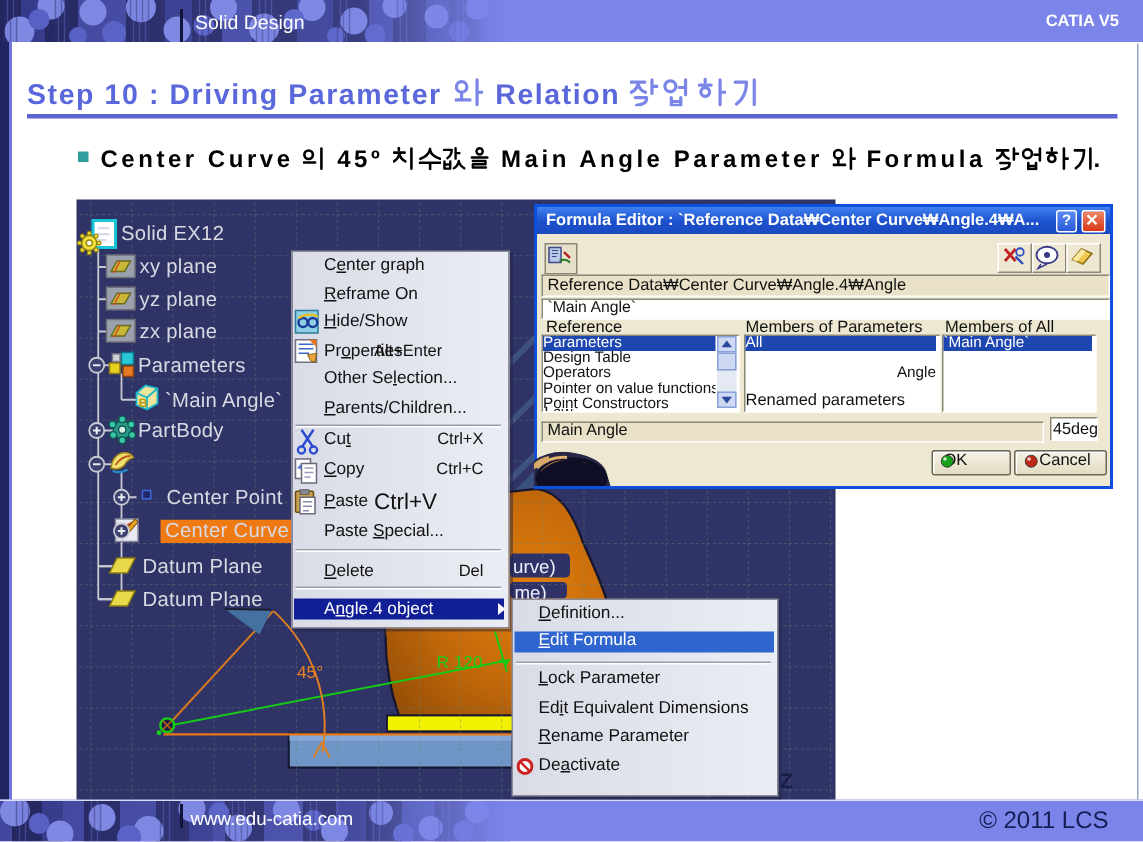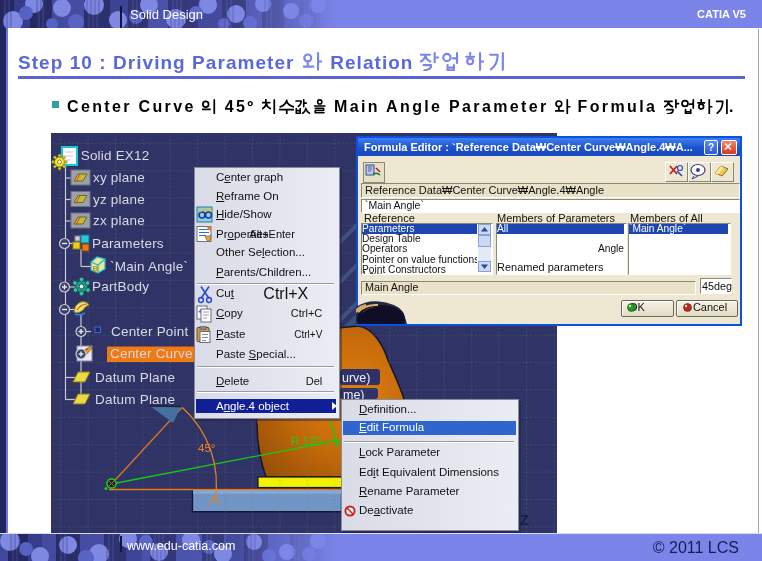--- a/index.html
+++ b/index.html
@@ -404,25 +404,25 @@
 
 <div class="a" style="left:194.3px;top:167px;width:143.5px;height:249.5px;background:linear-gradient(90deg,#d9dce6,#ebedf4);border:1px solid #8a8a98;box-shadow:2px 2px 0 rgba(30,30,60,.45);font-size:12.3px;color:#111"></div>
 <div class="a" style="left:216.0px;top:168.9px;height:17px;line-height:17px;font-size:11.5px;color:#111;white-space:nowrap">C<u>e</u>nter graph</div>
 <div class="a" style="left:216.0px;top:187.5px;height:17px;line-height:17px;font-size:11.5px;color:#111;white-space:nowrap"><u>R</u>eframe On</div>
 <div class="a" style="left:216.0px;top:206.4px;height:17px;line-height:17px;font-size:11.5px;color:#111;white-space:nowrap"><u>H</u>ide/Show</div>
 <div class="a" style="left:216.0px;top:225.6px;height:17px;line-height:17px;font-size:11.5px;color:#111;white-space:nowrap">Pr<u>o</u>perties</div>
 <div class="a" style="left:249.3px;top:225.6px;width:73px;height:17px;line-height:17px;font-size:11px;color:#111;text-align:left">Alt+Enter</div>
 <div class="a" style="left:216.0px;top:244.2px;height:17px;line-height:17px;font-size:11.5px;color:#111;white-space:nowrap">Other Se<u>l</u>ection...</div>
 <div class="a" style="left:216.0px;top:263.9px;height:17px;line-height:17px;font-size:11.5px;color:#111;white-space:nowrap"><u>P</u>arents/Children...</div>
 <div class="a" style="left:216.0px;top:285.0px;height:17px;line-height:17px;font-size:11.5px;color:#111;white-space:nowrap">Cu<u>t</u></div>
-<div class="a" style="left:249.3px;top:285.0px;width:73px;height:17px;line-height:17px;font-size:16px;color:#111;text-align:center">Ctrl+X</div>
+<div class="a" style="left:249.3px;top:285.0px;width:73px;height:17px;line-height:17px;font-size:11px;color:#111;text-align:right">Ctrl+X</div>
 <div class="a" style="left:216.0px;top:305.3px;height:17px;line-height:17px;font-size:11.5px;color:#111;white-space:nowrap"><u>C</u>opy</div>
 <div class="a" style="left:249.3px;top:305.3px;width:73px;height:17px;line-height:17px;font-size:11px;color:#111;text-align:right">Ctrl+C</div>
 <div class="a" style="left:216.0px;top:326.0px;height:17px;line-height:17px;font-size:11.5px;color:#111;white-space:nowrap"><u>P</u>aste</div>
-<div class="a" style="left:249.3px;top:326.0px;width:73px;height:17px;line-height:17px;font-size:10px;color:#111;text-align:right">Ctrl+V</div>
+<div class="a" style="left:249.3px;top:326.0px;width:73px;height:17px;line-height:17px;font-size:15px;color:#111;">Ctrl+V</div>
 <div class="a" style="left:216.0px;top:346.2px;height:17px;line-height:17px;font-size:11.5px;color:#111;white-space:nowrap">Paste <u>S</u>pecial...</div>
 <div class="a" style="left:216.0px;top:372.7px;height:17px;line-height:17px;font-size:11.5px;color:#111;white-space:nowrap"><u>D</u>elete</div>
 <div class="a" style="left:249.3px;top:372.7px;width:73px;height:17px;line-height:17px;font-size:11px;color:#111;text-align:right">Del</div>
 <div class="a" style="left:197.3px;top:283px;width:137px;height:1px;background:#9a9aa8"></div>
 <div class="a" style="left:197.3px;top:284px;width:137px;height:1px;background:#fff"></div>
 <div class="a" style="left:197.3px;top:365.8px;width:137px;height:1px;background:#9a9aa8"></div>
 <div class="a" style="left:197.3px;top:366.8px;width:137px;height:1px;background:#fff"></div>
 <div class="a" style="left:197.3px;top:391px;width:137px;height:1px;background:#9a9aa8"></div>
 <div class="a" style="left:197.3px;top:392px;width:137px;height:1px;background:#fff"></div>
 <div class="a" style="left:195.8px;top:398.5px;width:140.5px;height:14.5px;background:#101f96"></div>

